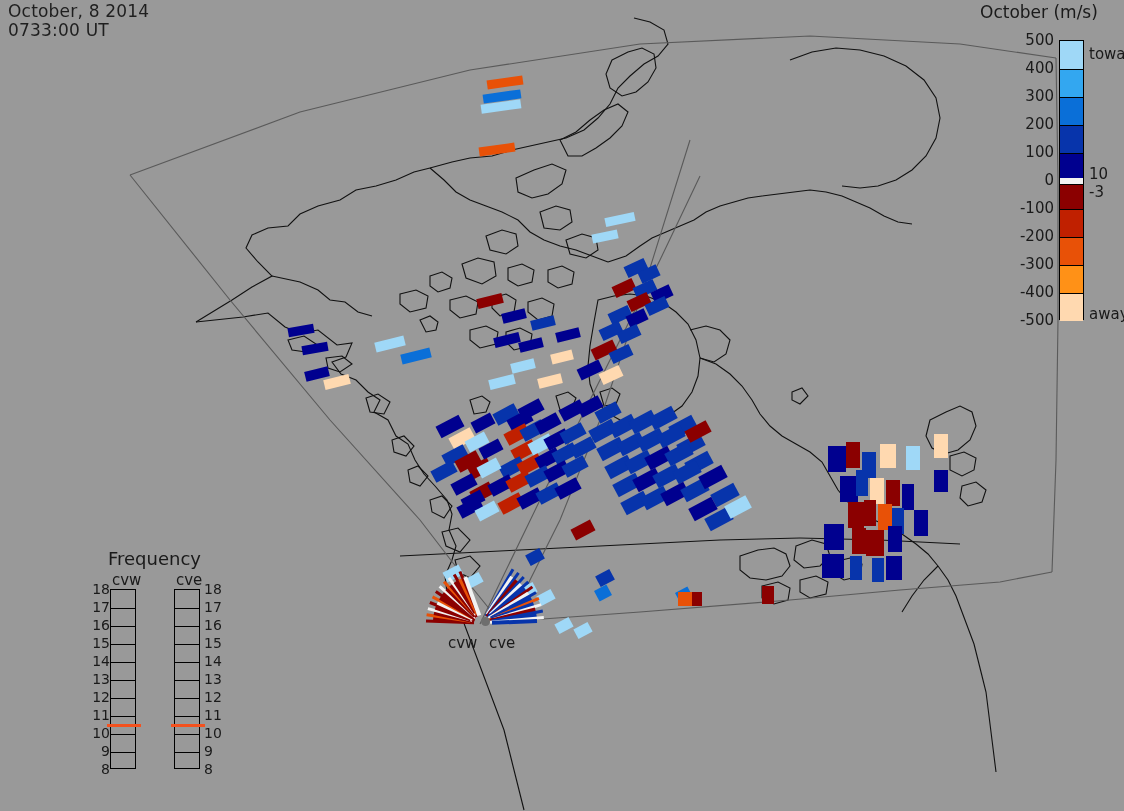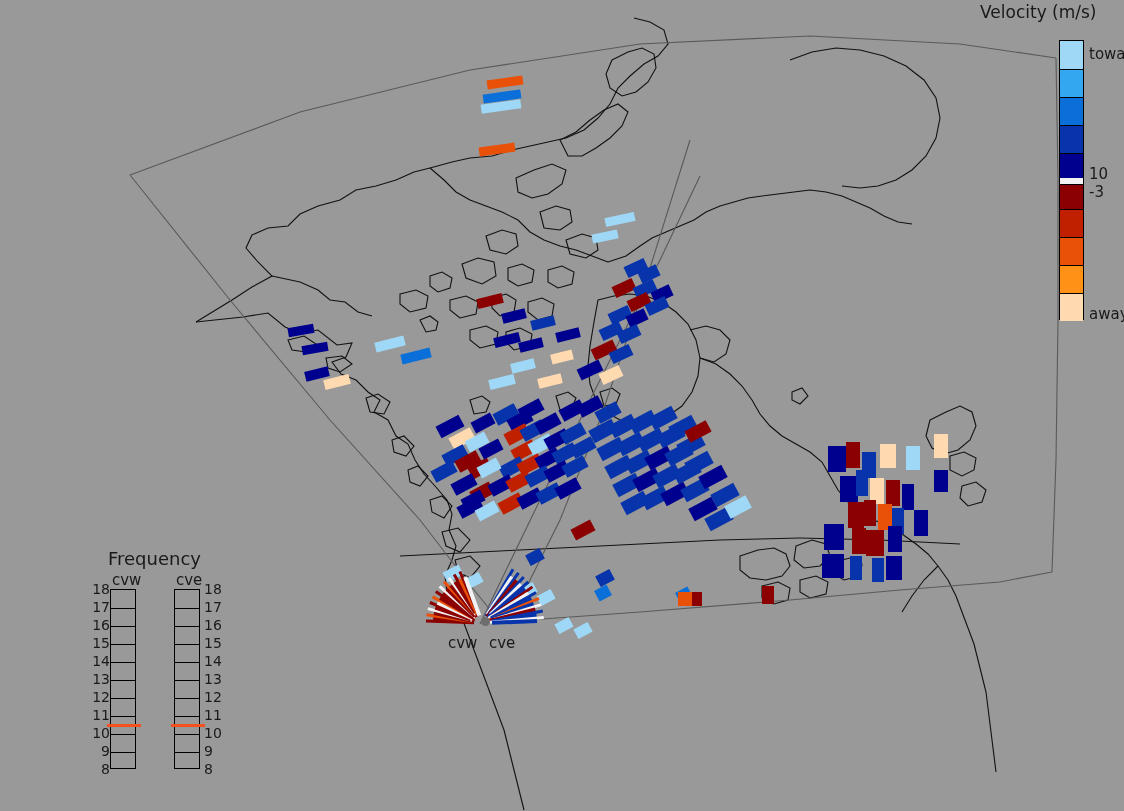--- a/index.html
+++ b/index.html
@@ -333,23 +333,37 @@
           <line x1="11.5" y1="-3.6" x2="59.2" y2="-18.4" stroke="#f2f2f2" stroke-width="3"></line>
           <line x1="7.8" y1="-2.0" x2="53.3" y2="-13.5" stroke="#8b0000" stroke-width="4"></line>
           <line x1="9.8" y1="-1.9" x2="60.8" y2="-12.0" stroke="#0734ab" stroke-width="3"></line>
           <line x1="11.9" y1="-1.7" x2="54.5" y2="-7.8" stroke="#0734ab" stroke-width="4"></line>
           <line x1="8.0" y1="-0.7" x2="61.8" y2="-5.5" stroke="#f2f2f2" stroke-width="3"></line>
           <line x1="10.0" y1="-0.3" x2="55.0" y2="-1.9" stroke="#0734ab" stroke-width="4"></line>
         </g>
     </g>
   </svg>
 
+  <div class="abs" id="timestamp"><span>October, 8 2014</span><br><span>0733:00 UT</span></div>
 
   <div class="abs" id="cbar-wrap">
-    <div id="cbar-title">Velocity (m/s)</div>
+    <div id="cbar-title">October (m/s)</div>
+    <div id="cticks">
+        <div class="ctick" style="top: 32px;">500</div>
+        <div class="ctick" style="top: 60px;">400</div>
+        <div class="ctick" style="top: 88px;">300</div>
+        <div class="ctick" style="top: 116px;">200</div>
+        <div class="ctick" style="top: 144px;">100</div>
+        <div class="ctick" style="top: 172px;">0</div>
+        <div class="ctick" style="top: 200px;">-100</div>
+        <div class="ctick" style="top: 228px;">-200</div>
+        <div class="ctick" style="top: 256px;">-300</div>
+        <div class="ctick" style="top: 284px;">-400</div>
+        <div class="ctick" style="top: 312px;">-500</div>
+      </div>
     <div id="cbar-box">
         <div class="cband" style="top: 0px; height: 28px; background: rgb(159, 216, 247);"></div>
         <div class="cband" style="top: 28px; height: 28px; background: rgb(51, 167, 240);"></div>
         <div class="cband" style="top: 56px; height: 28px; background: rgb(10, 111, 216);"></div>
         <div class="cband" style="top: 84px; height: 28px; background: rgb(7, 52, 171);"></div>
         <div class="cband" style="top: 112px; height: 25px; background: rgb(0, 0, 143);"></div>
         <div class="cband" style="top: 137px; height: 6px; background: rgb(242, 242, 242);"></div>
         <div class="cband" style="top: 143px; height: 25px; background: rgb(139, 0, 0);"></div>
         <div class="cband" style="top: 168px; height: 28px; background: rgb(192, 32, 0);"></div>
         <div class="cband" style="top: 196px; height: 28px; background: rgb(232, 81, 7);"></div>

